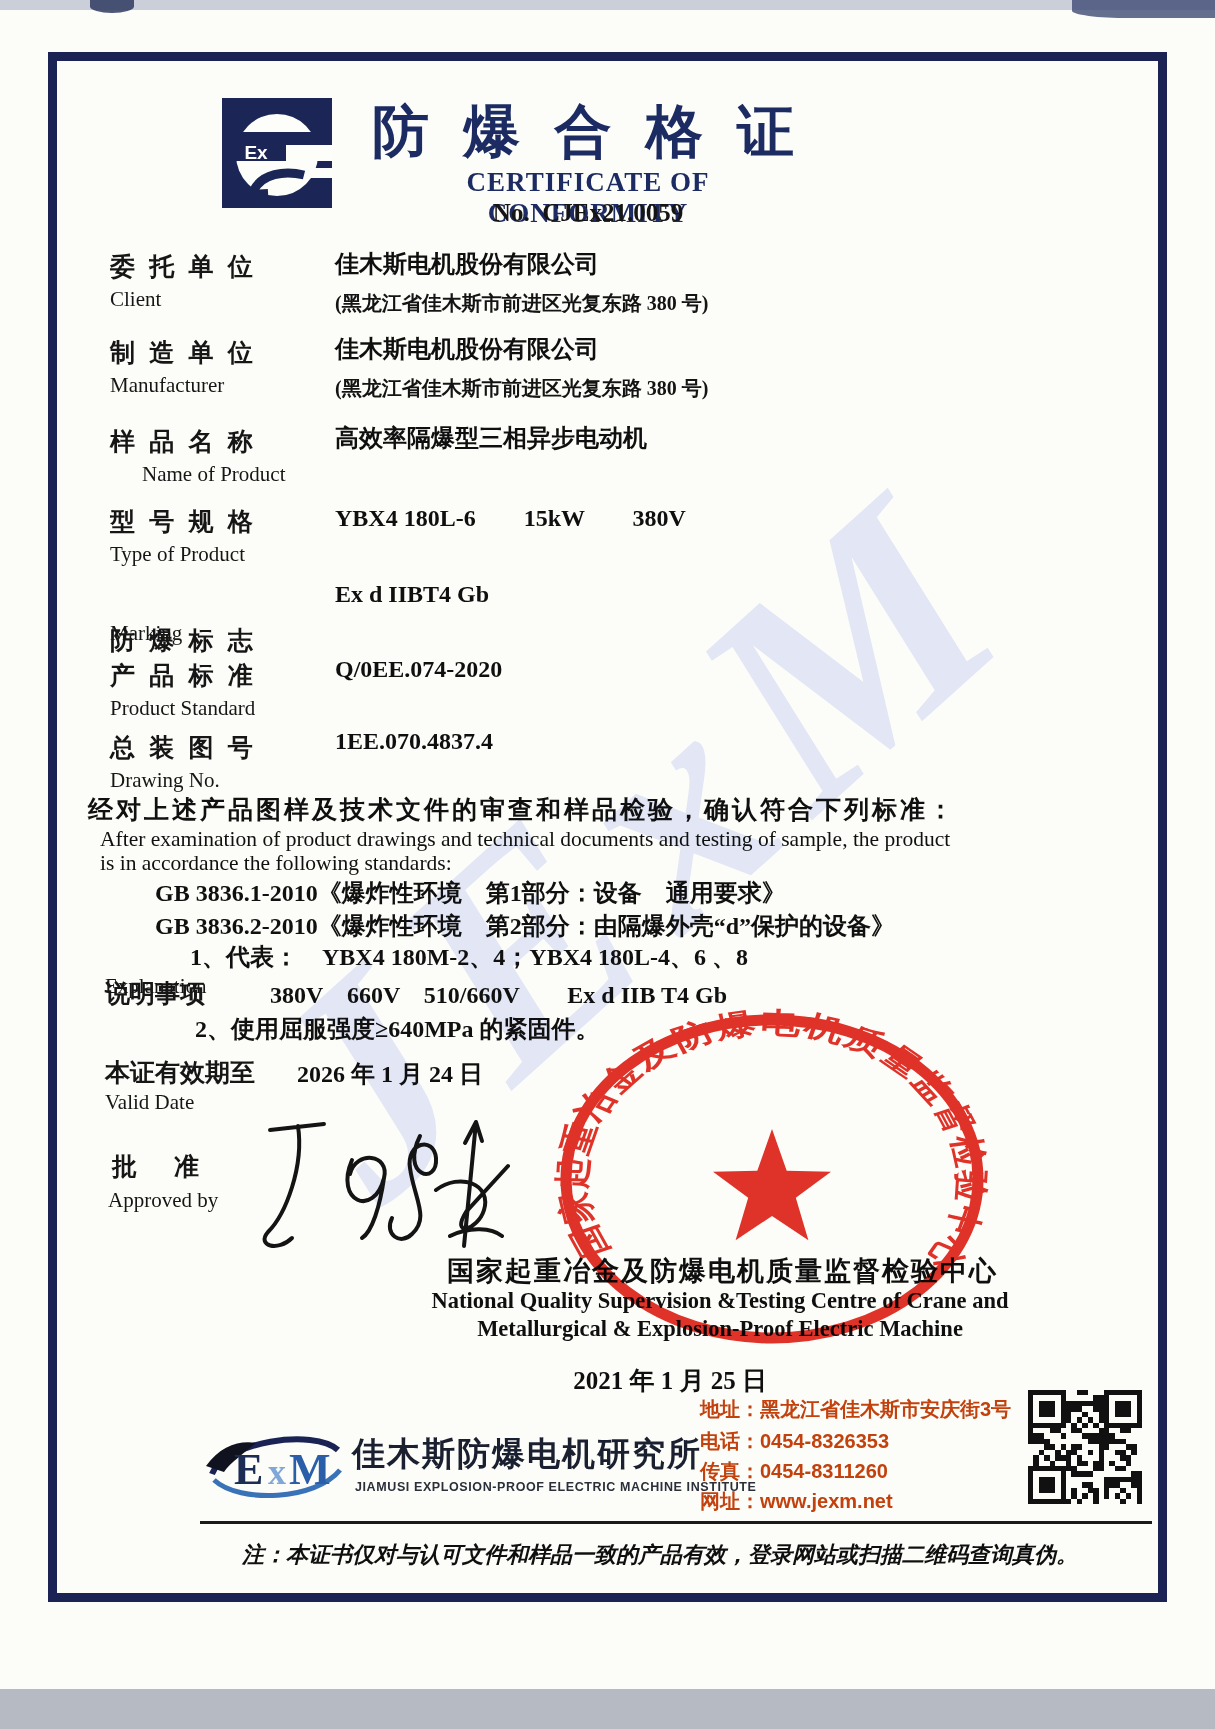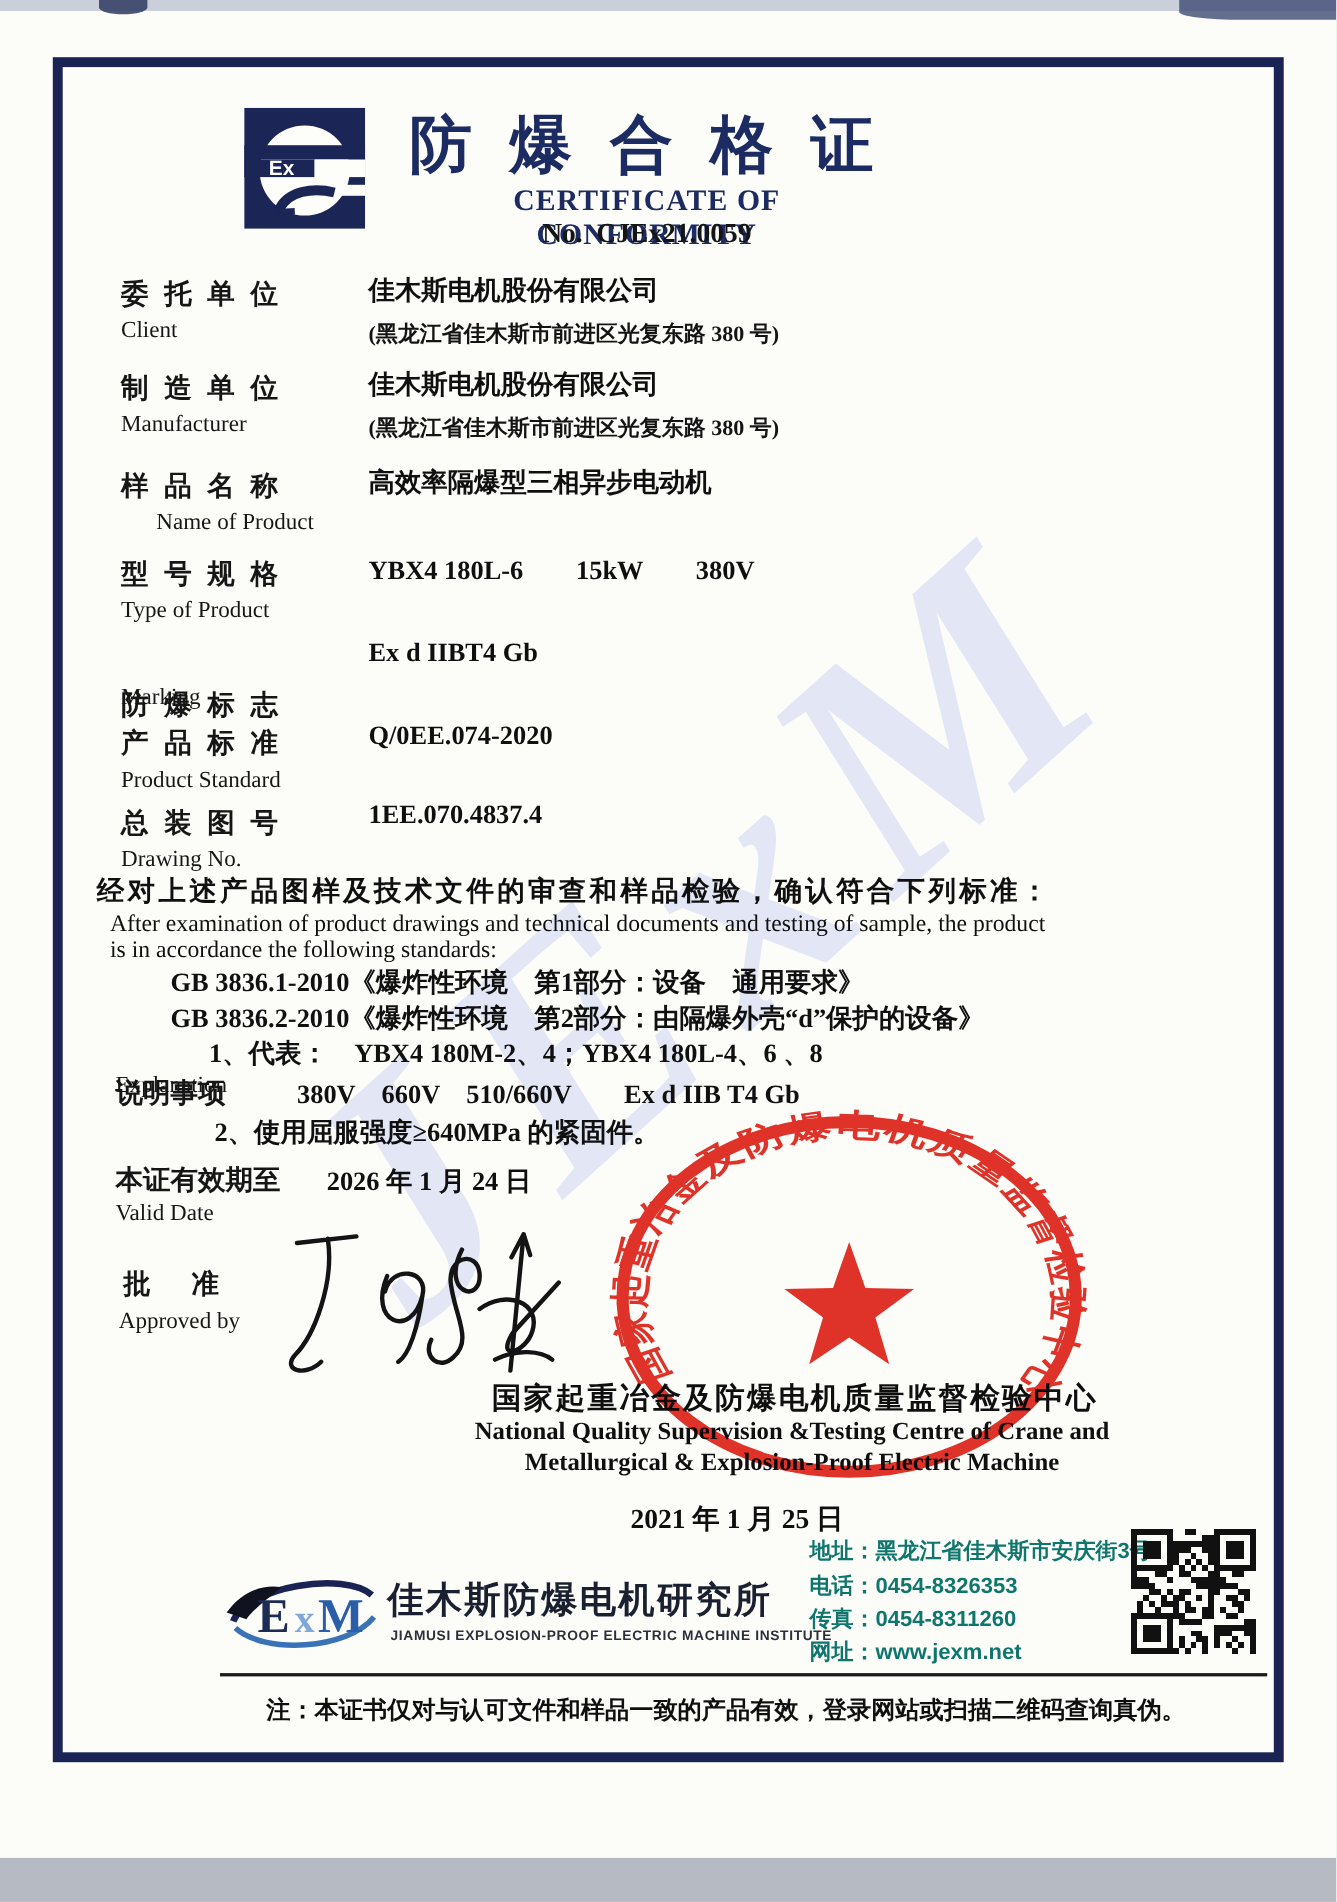--- a/index.html
+++ b/index.html
@@ -27,23 +27,23 @@
   
   .centre-zh{font-weight:bold;font-size:27px;letter-spacing:2px;color:#0f0f0f;}
   .centre-en{font-weight:bold;font-size:22.5px;color:#0f0f0f;}
   .centre-date{font-weight:bold;font-size:25px;color:#0f0f0f;white-space:pre;}
   
   #stamp{z-index:6;mix-blend-mode:multiply;opacity:.94;}
   #sig{z-index:5;}
   
   .inst-zh{font-weight:bold;font-size:33px;color:#1a2030;letter-spacing:2px;font-family:Liberation Serif, serif;}
   .inst-en{font-size:12.5px;color:#2a2f3a;letter-spacing:.6px;font-family:"Liberation Sans","DejaVu Sans",sans-serif;font-weight:bold;}
-  .contact{font-weight:bold;font-size:20px;color:#0f766e;font-family:"Liberation Sans","DejaVu Sans",sans-serif;white-space:pre;margin-left:36px;}
+  .contact{font-weight:bold;font-size:20px;color:#c2410c;font-family:"Liberation Sans","DejaVu Sans",sans-serif;white-space:pre;}
   #divider{left:200px;top:1521px;width:952px;height:3px;background:#1b1b1b;}
-  .note-line{font-weight:bold;font-size:22px;color:#0f0f0f;font-family:"Liberation Sans","DejaVu Sans",sans-serif;text-align:center;}
+  .note-line{font-weight:bold;font-size:22px;color:#0f0f0f;font-family:"Liberation Sans","DejaVu Sans",sans-serif;text-align:center;font-style:italic;}
   
   .artifact{z-index:7;pointer-events:none;}
   svg{display:block;}
 </style>
 </head>
 <body>
 
 <div id="page">
 
   <div id="wm" class="abs">JExM</div>

